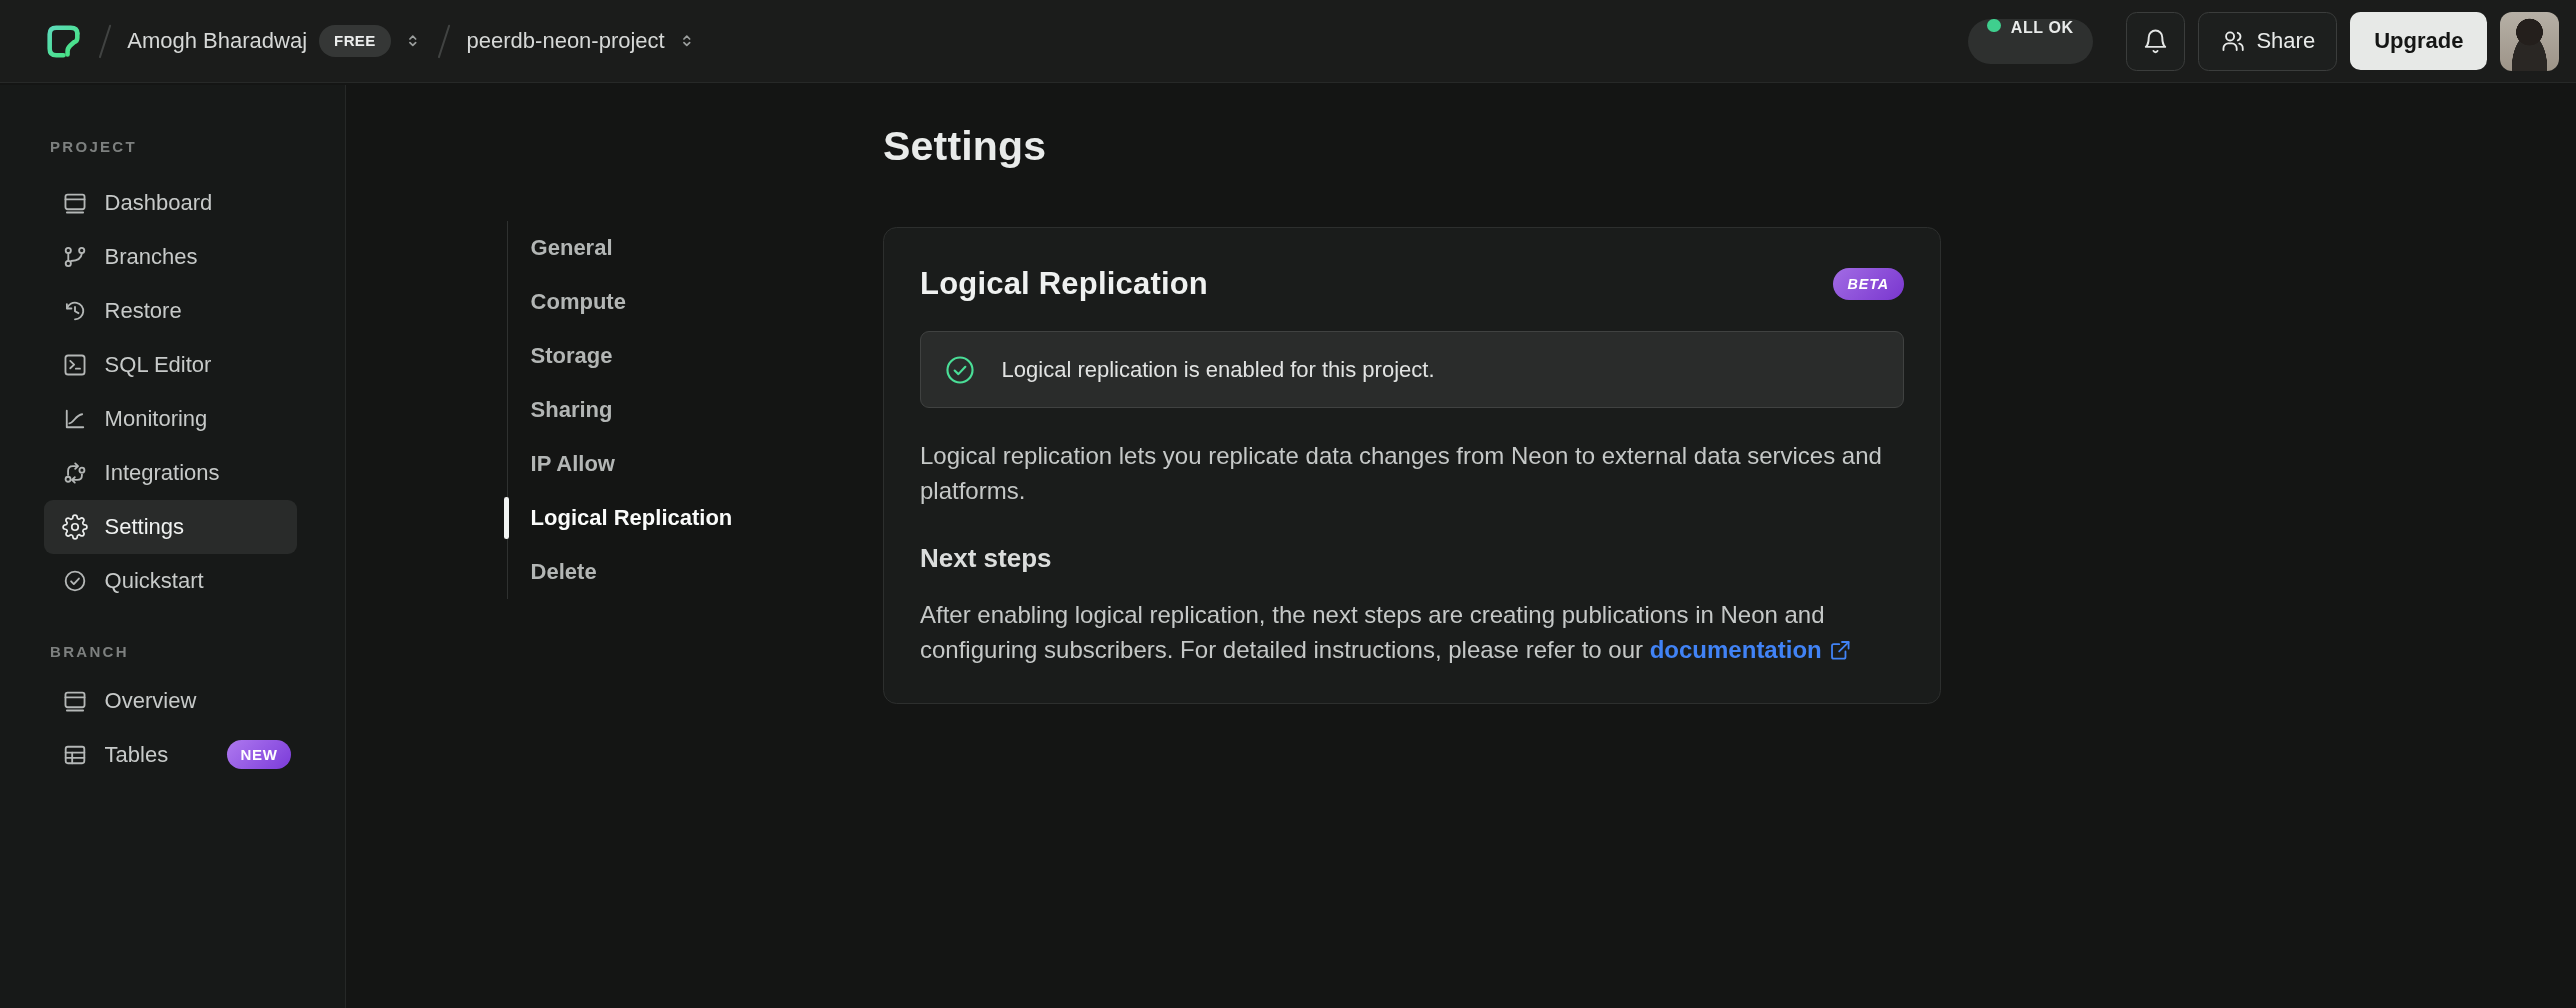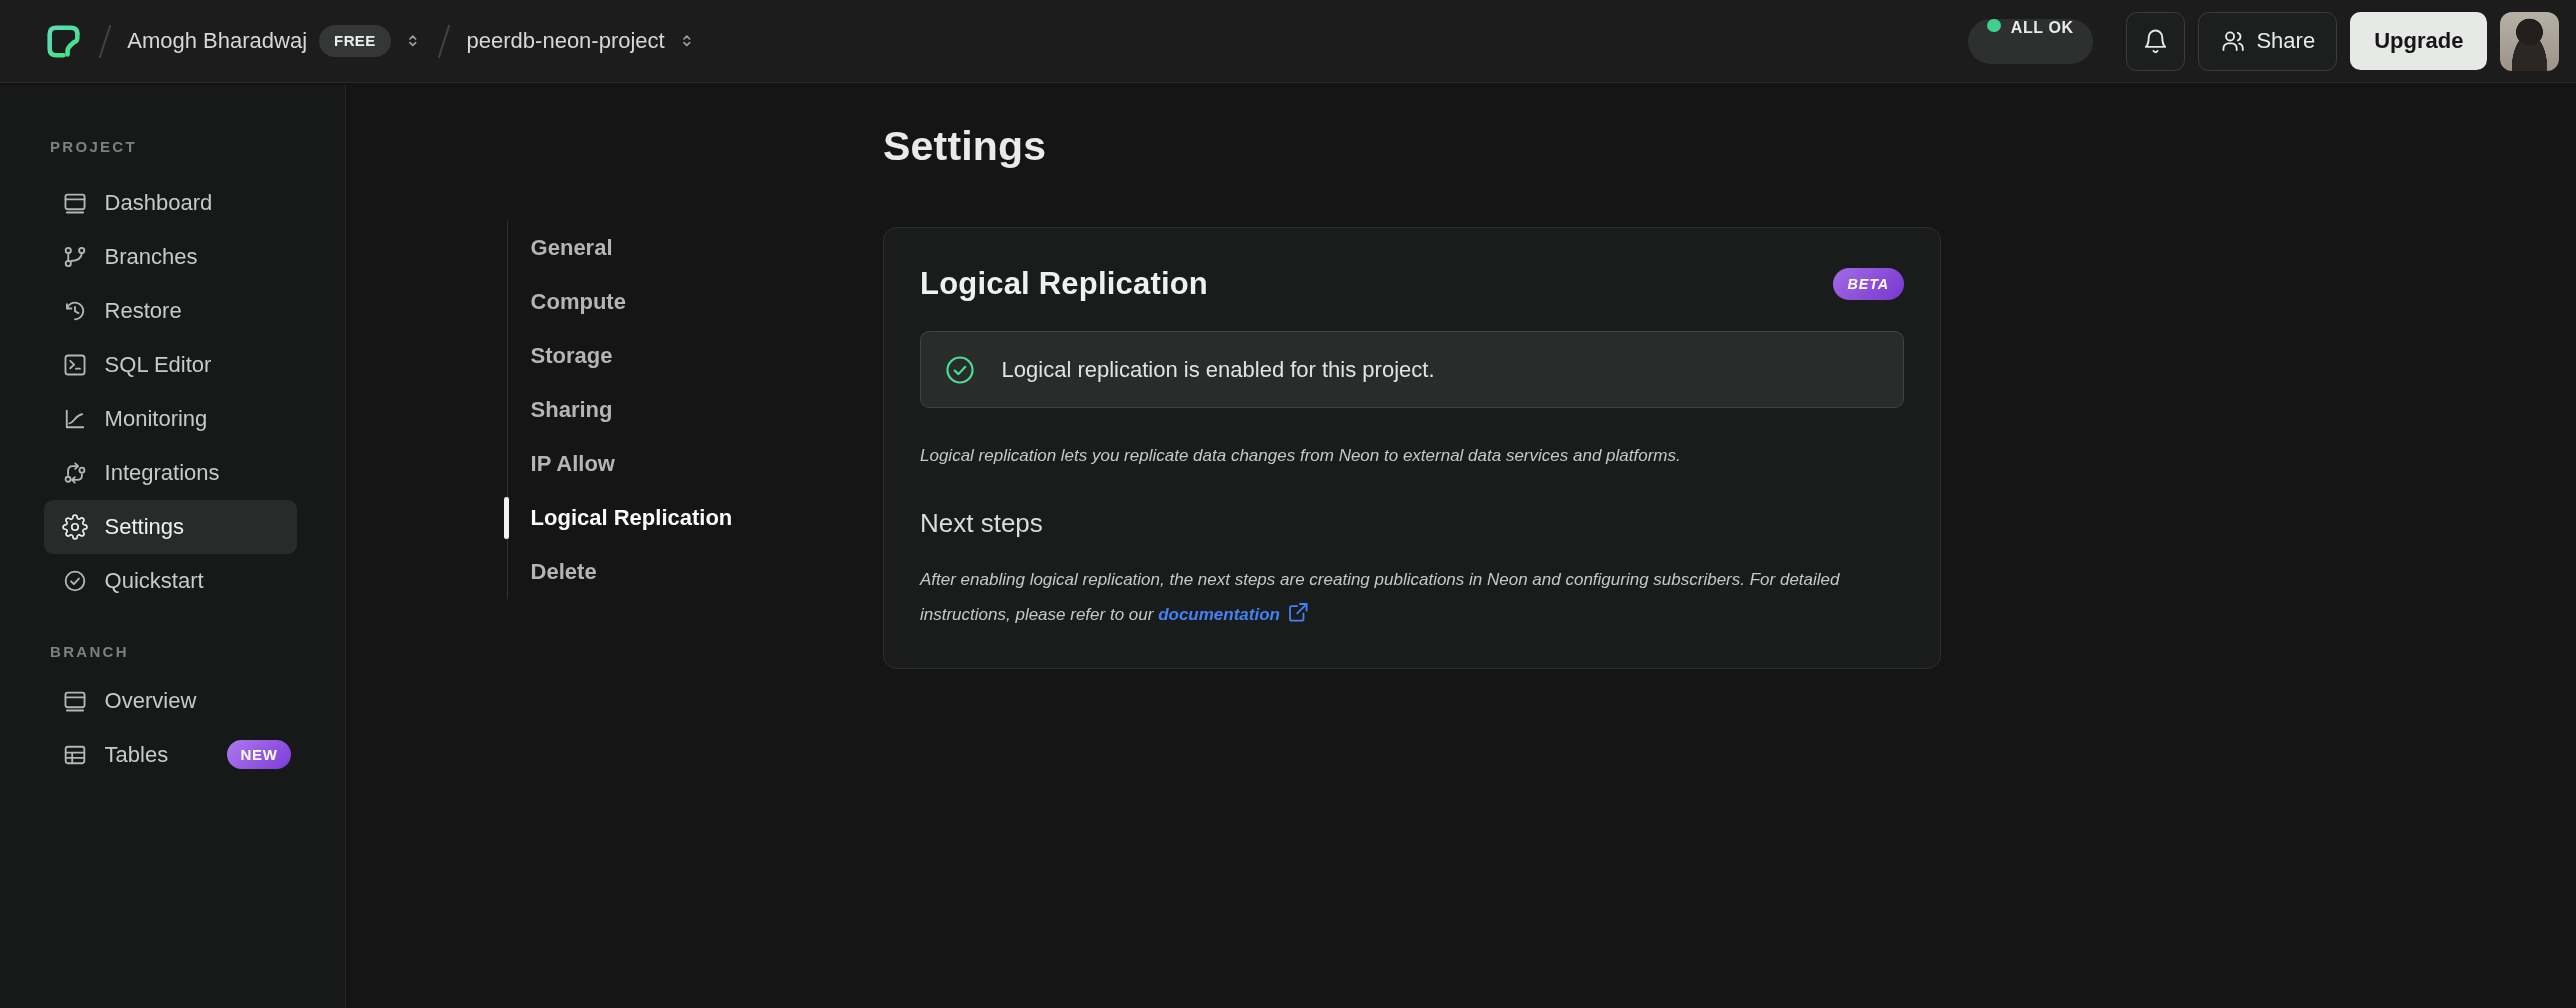--- a/index.html
+++ b/index.html
@@ -123,22 +123,22 @@
     color: #fff; font-size: 14.3px; font-weight: 700; letter-spacing: 0.9px;
     padding: 7.5px 15px 8.3px; border-radius: 754px; font-style: italic;
   }
   .alert {
     margin-top: 29px; height: 77px;
     background: #2a2c2b; border: 1.5px solid #404241; border-radius: 9px;
     display: flex; align-items: center; gap: 26px; padding: 0 22.6px;
     font-size: 22px; color: #e1e3e2;
   }
   .alert .check { display: flex; color: #4ade97; flex: none; }
-  .desc { margin: 30px 0 0; max-width: 985px; font-size: 17px; line-height: 35px; color: #c5c8c7; font-style: italic; }
-  .next-title { margin: 35px 0 0; font-size: 26px; font-weight: 400; color: #dbdddc; }
+  .desc { margin: 30px 0 0; max-width: 985px; font-size: 24px; line-height: 35px; color: #c5c8c7; }
+  .next-title { margin: 35px 0 0; font-size: 26px; font-weight: 700; color: #dbdddc; }
   .desc2 { margin: 22.6px 0 0; }
   .doc-link { color: #4183f6; font-weight: 700; text-decoration: none; cursor: pointer; white-space: nowrap; }
   .doc-link svg { vertical-align: -3.8px; margin-left: 7.5px; }
 </style>
 </head>
 <body>
 
 <div class="app">
 
   <header class="topbar">

